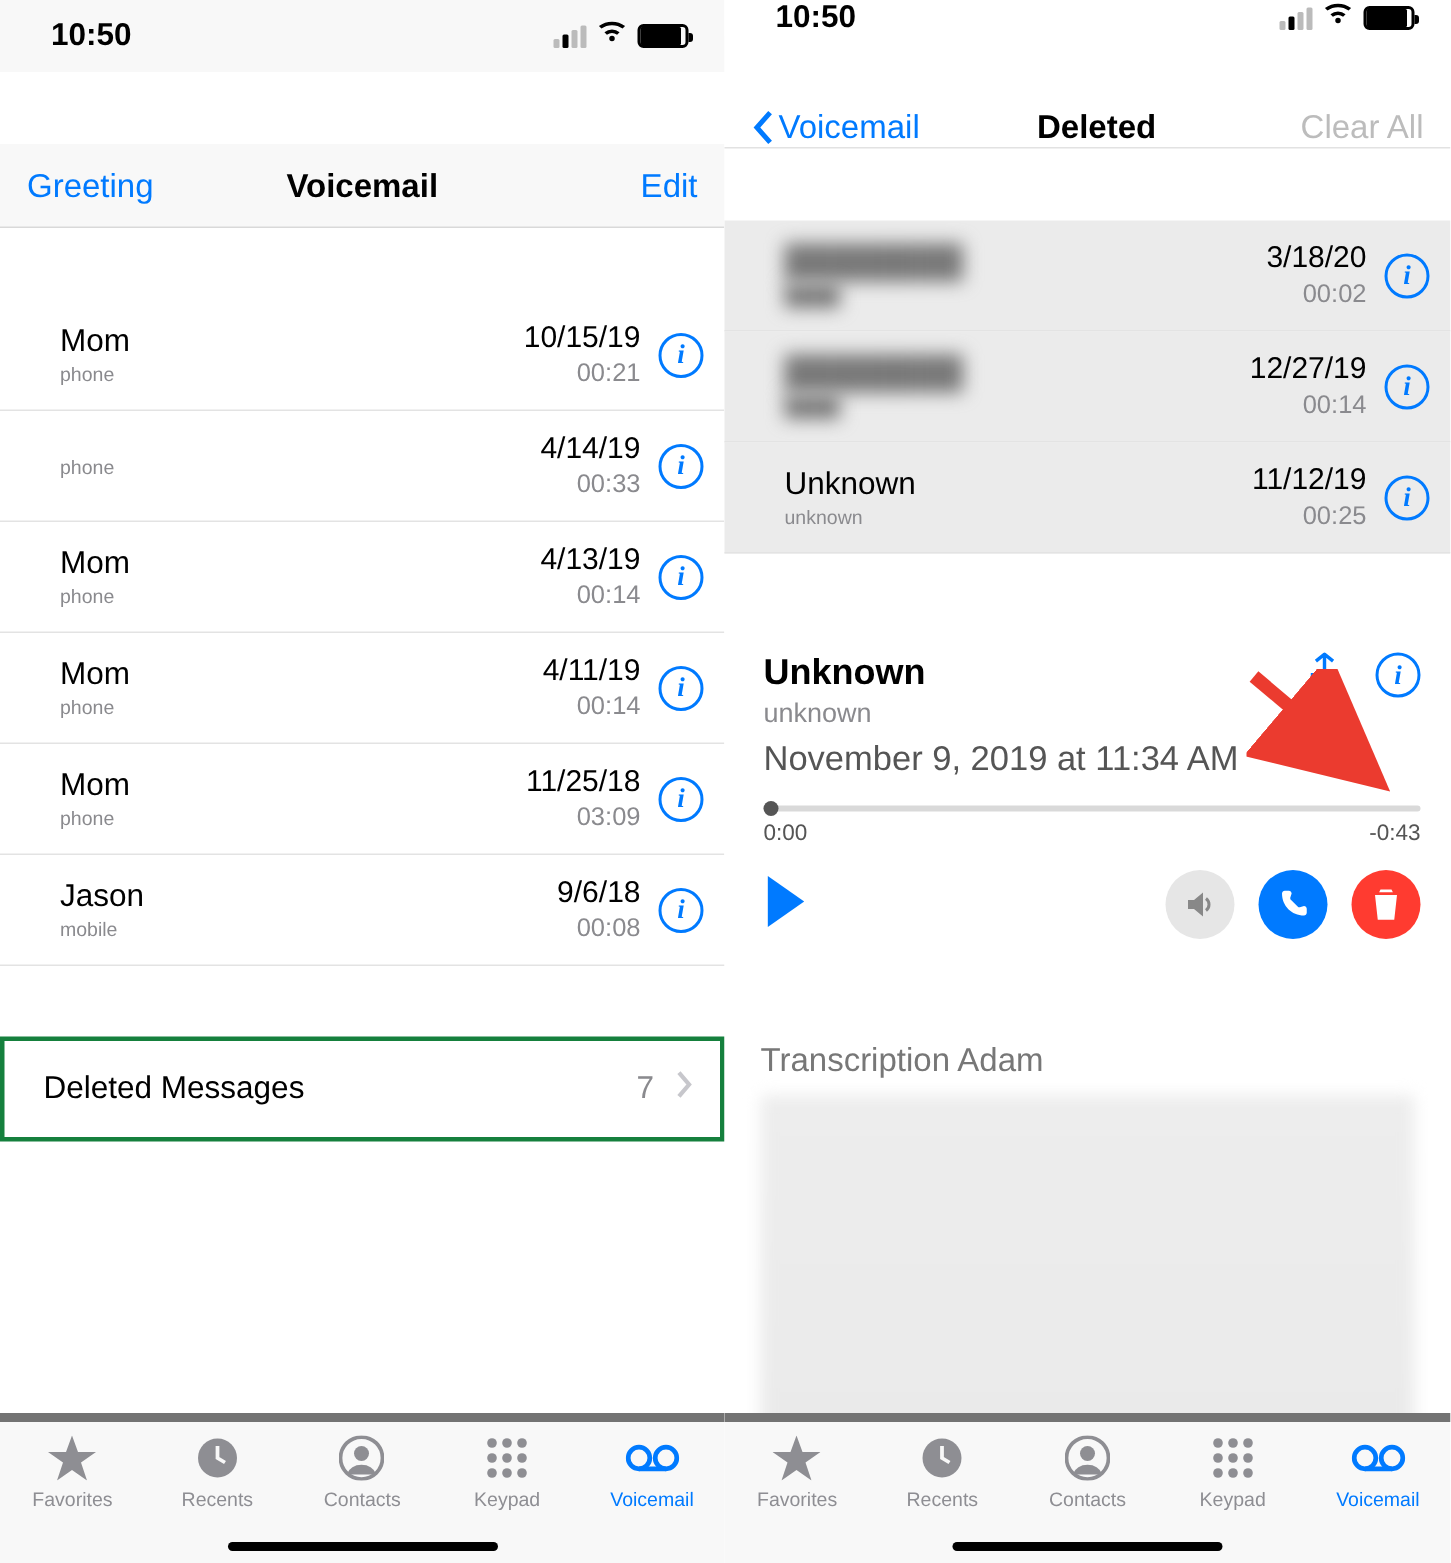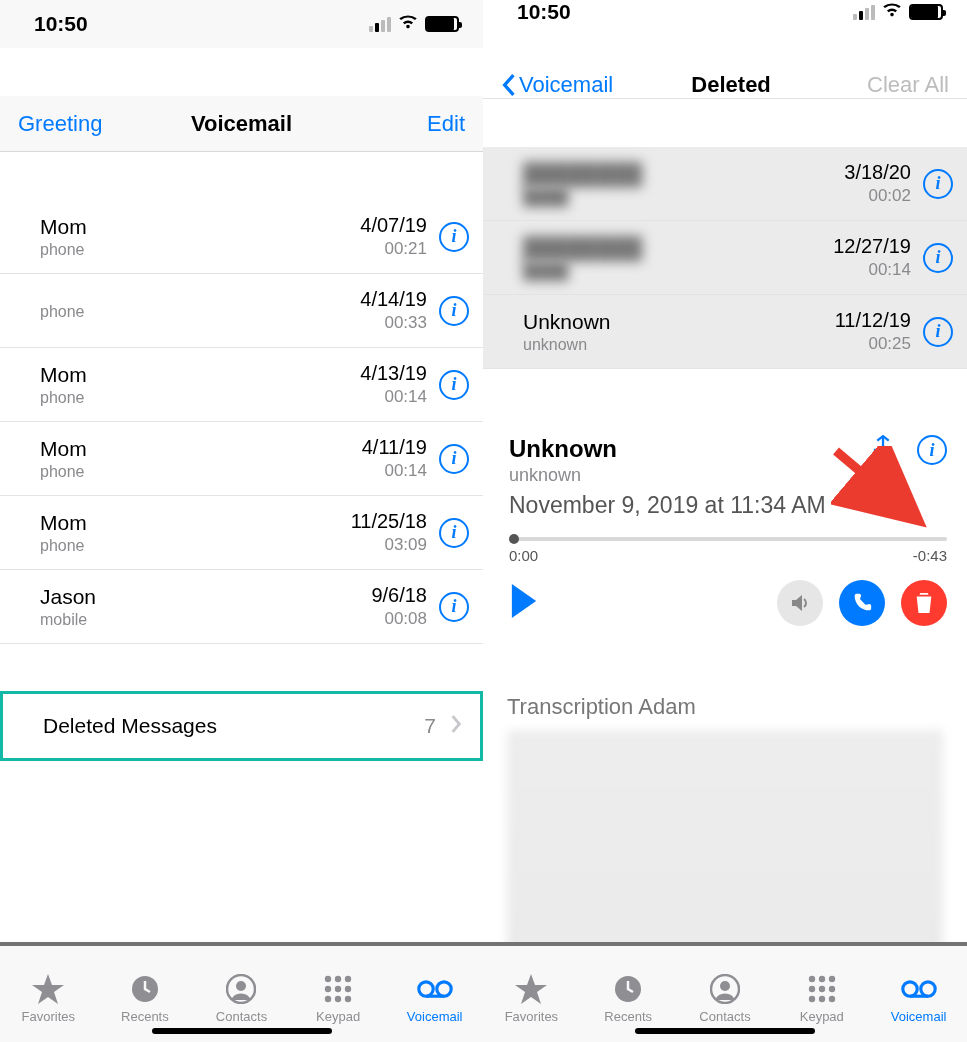--- a/index.html
+++ b/index.html
@@ -59,37 +59,37 @@
   .list { flex: 0 0 auto; background:#fff; }
   .row {
     display: flex;
     align-items: center;
     padding: 14px 14px 14px 40px;
     border-bottom: 1px solid #e3e3e3;
     position: relative;
   }
   .row .info { flex:1; }
   .row .name { font-size: 21px; color:#000; }
-  .row .sub { font-size: 16px; color: #8a8a8e; margin-top:2px; }
+  .row .sub { font-size: 13px; color: #8a8a8e; margin-top:2px; }
   .row .meta { text-align: right; margin-right: 12px; }
   .row .date { font-size: 20px; color:#000; }
   .row .dur { font-size: 17px; color:#8a8a8e; margin-top:2px; }
   .row .blurred { filter: blur(6px); color:#777; }
   .row.dimmed { background:#ebebeb; }
   .info-icon {
     width: 30px; height: 30px; border:2px solid #007aff; border-radius:50%;
     display:flex; align-items:center; justify-content:center;
     color:#007aff; font-family: Georgia, serif; font-style: italic; font-size:18px; font-weight:600;
   }
   
   .deleted-row {
     display:flex; align-items:center; justify-content:space-between;
-    padding: 20px 18px 20px 40px;
+    padding: 20px 18px 20px 26px;
     font-size:21px;
-    border: 3px solid #14b8a6;
+    border: 3px solid #15803d;
     margin-top: -1px;
   }
   .deleted-row .rightpart { display:flex; align-items:center; gap:14px; color:#8a8a8e; font-size:21px;}
   .chevron { color:#c7c7cc; }
   
   .player { padding: 18px 20px 6px 26px; background:#fff; }
   .player .topline { display:flex; align-items:flex-start; justify-content:space-between; }
   .player .pname { font-size:24px; font-weight:600; }
   .player .psub { font-size:18px; color:#8a8a8e; margin-top:2px;}
   .player .pdate { font-size:23px; color:#555; margin-top:6px;}
@@ -110,25 +110,24 @@
   .transcription .tbody { height: 340px; background: linear-gradient(#ededed,#e9e9e9); filter: blur(5px); border-radius:3px; }
   
   .arrow-annotation {
     position:absolute;
     pointer-events:none;
   }
   
   .tabbar {
     position:absolute; bottom:0; left:0; right:0;
     height: 100px;
-    border-top:4px solid #737373;
+    border-top:6px solid #737373;
     background:#f8f8f8;
     display:flex;
     padding-top:8px;
-    align-items:center;
   }
   .tab { flex:1; display:flex; flex-direction:column; align-items:center; gap:4px; color:#8e8e93; }
   .tab.active { color:#007aff; }
   .tab .ticon { width:36px; height:32px; display:flex; align-items:center; justify-content:center;}
   .tab .tlabel { font-size:13px; }
   .homebar { position:absolute; bottom:8px; left:50%; transform:translateX(-50%); width:180px; height:6px; background:#000; border-radius:3px;}
   .spacer-fill { flex:1; background:#fff; }
   .right .spacer-fill { background:#fff;}
   .phone.left .navbar { background:#f8f8f8; }
   .phone.left .statusbar { background:#f8f8f8; }
@@ -165,21 +164,21 @@
     <div class="rightbtn">Edit</div>
   </div>
 
   <div class="list" id="left-list">
       <div class="row ">
     <div class="info">
       <div class="name ">Mom</div>
       <div class="sub ">phone</div>
     </div>
     <div class="meta">
-      <div class="date">4/07/19</div>
+      <div class="date">10/15/19</div>
       <div class="dur">00:21</div>
     </div>
     <div class="info-icon">i</div>
   </div>
       <div class="row ">
     <div class="info">
       <div class="sub ">phone</div>
     </div>
     <div class="meta">
       <div class="date">4/14/19</div>

